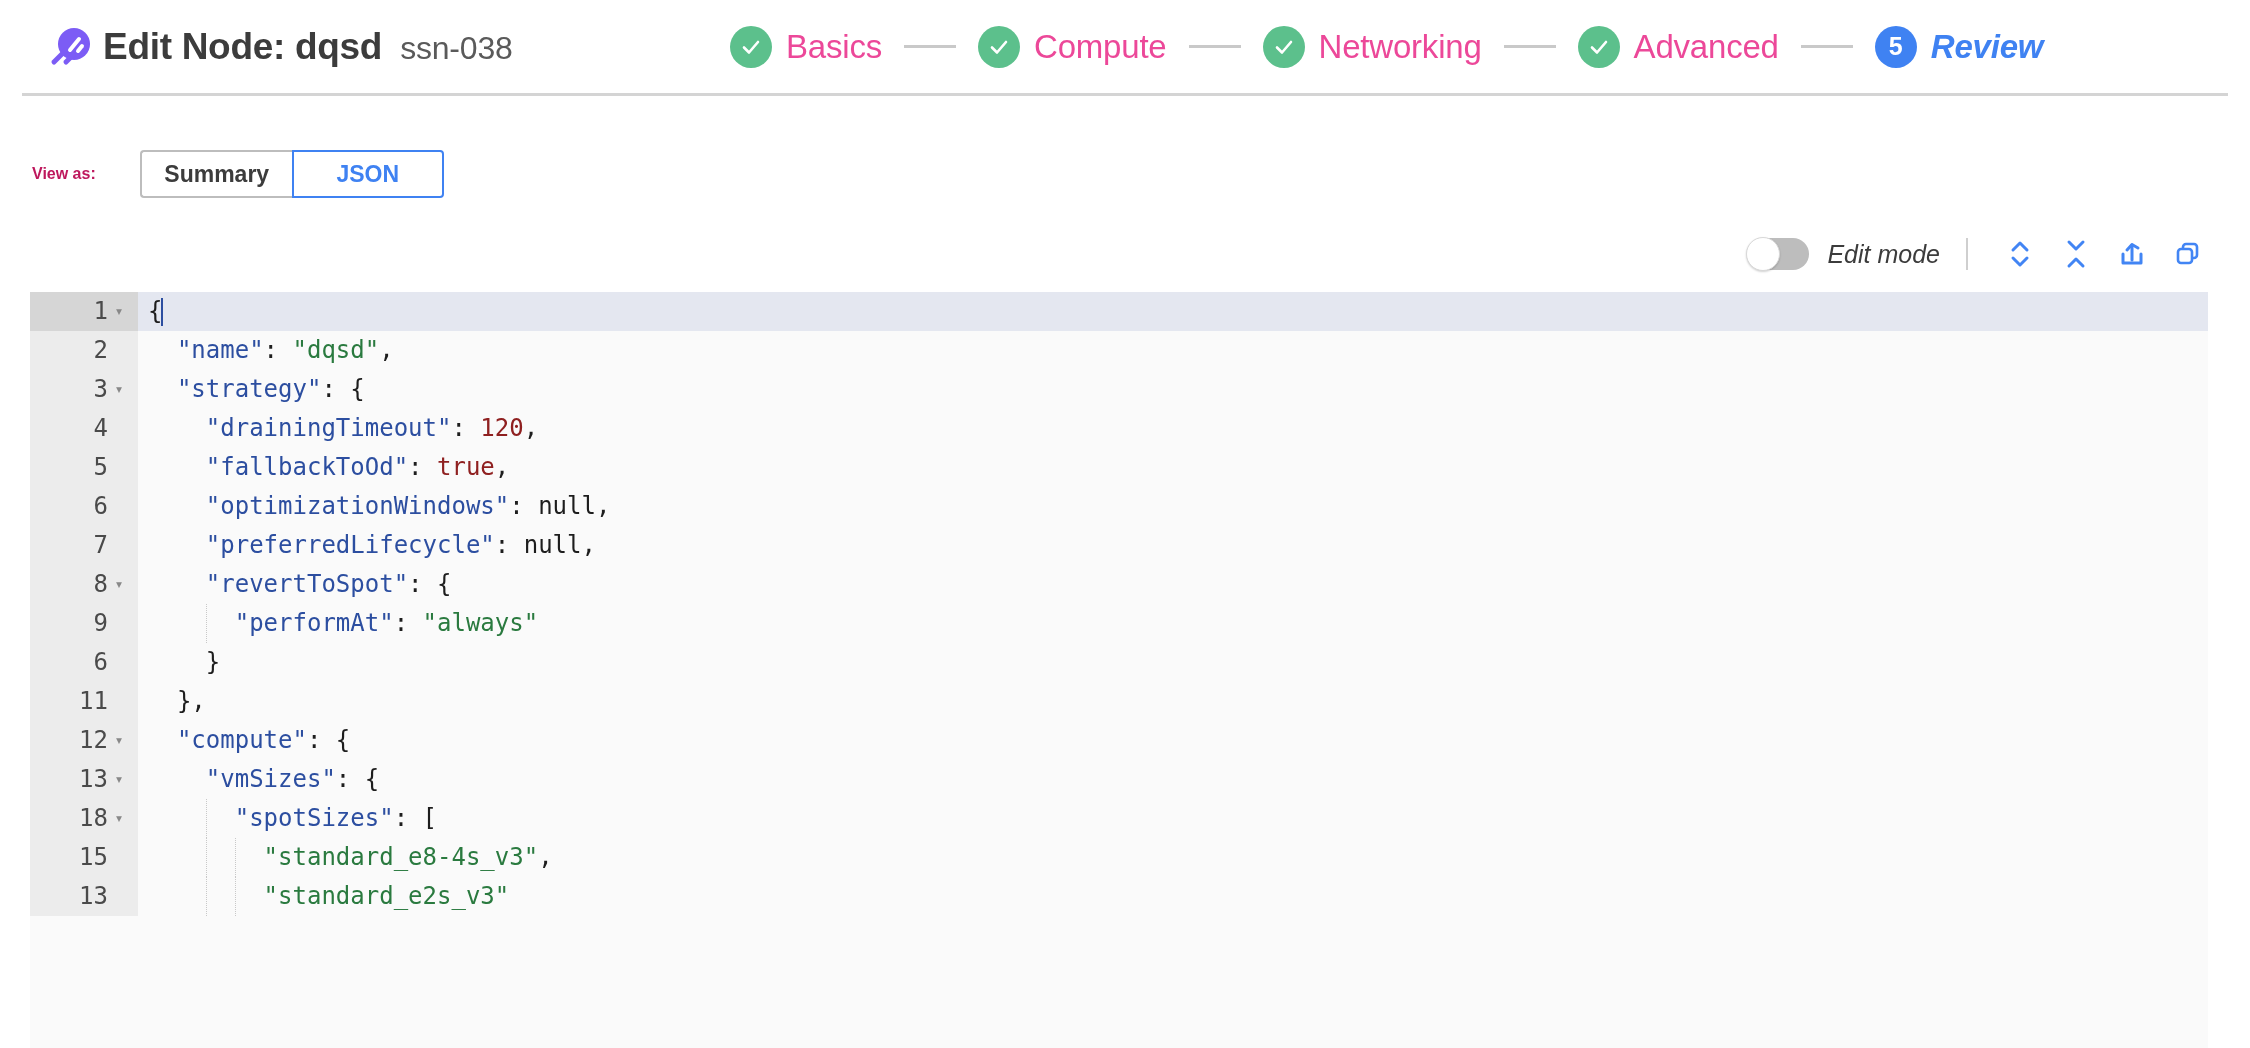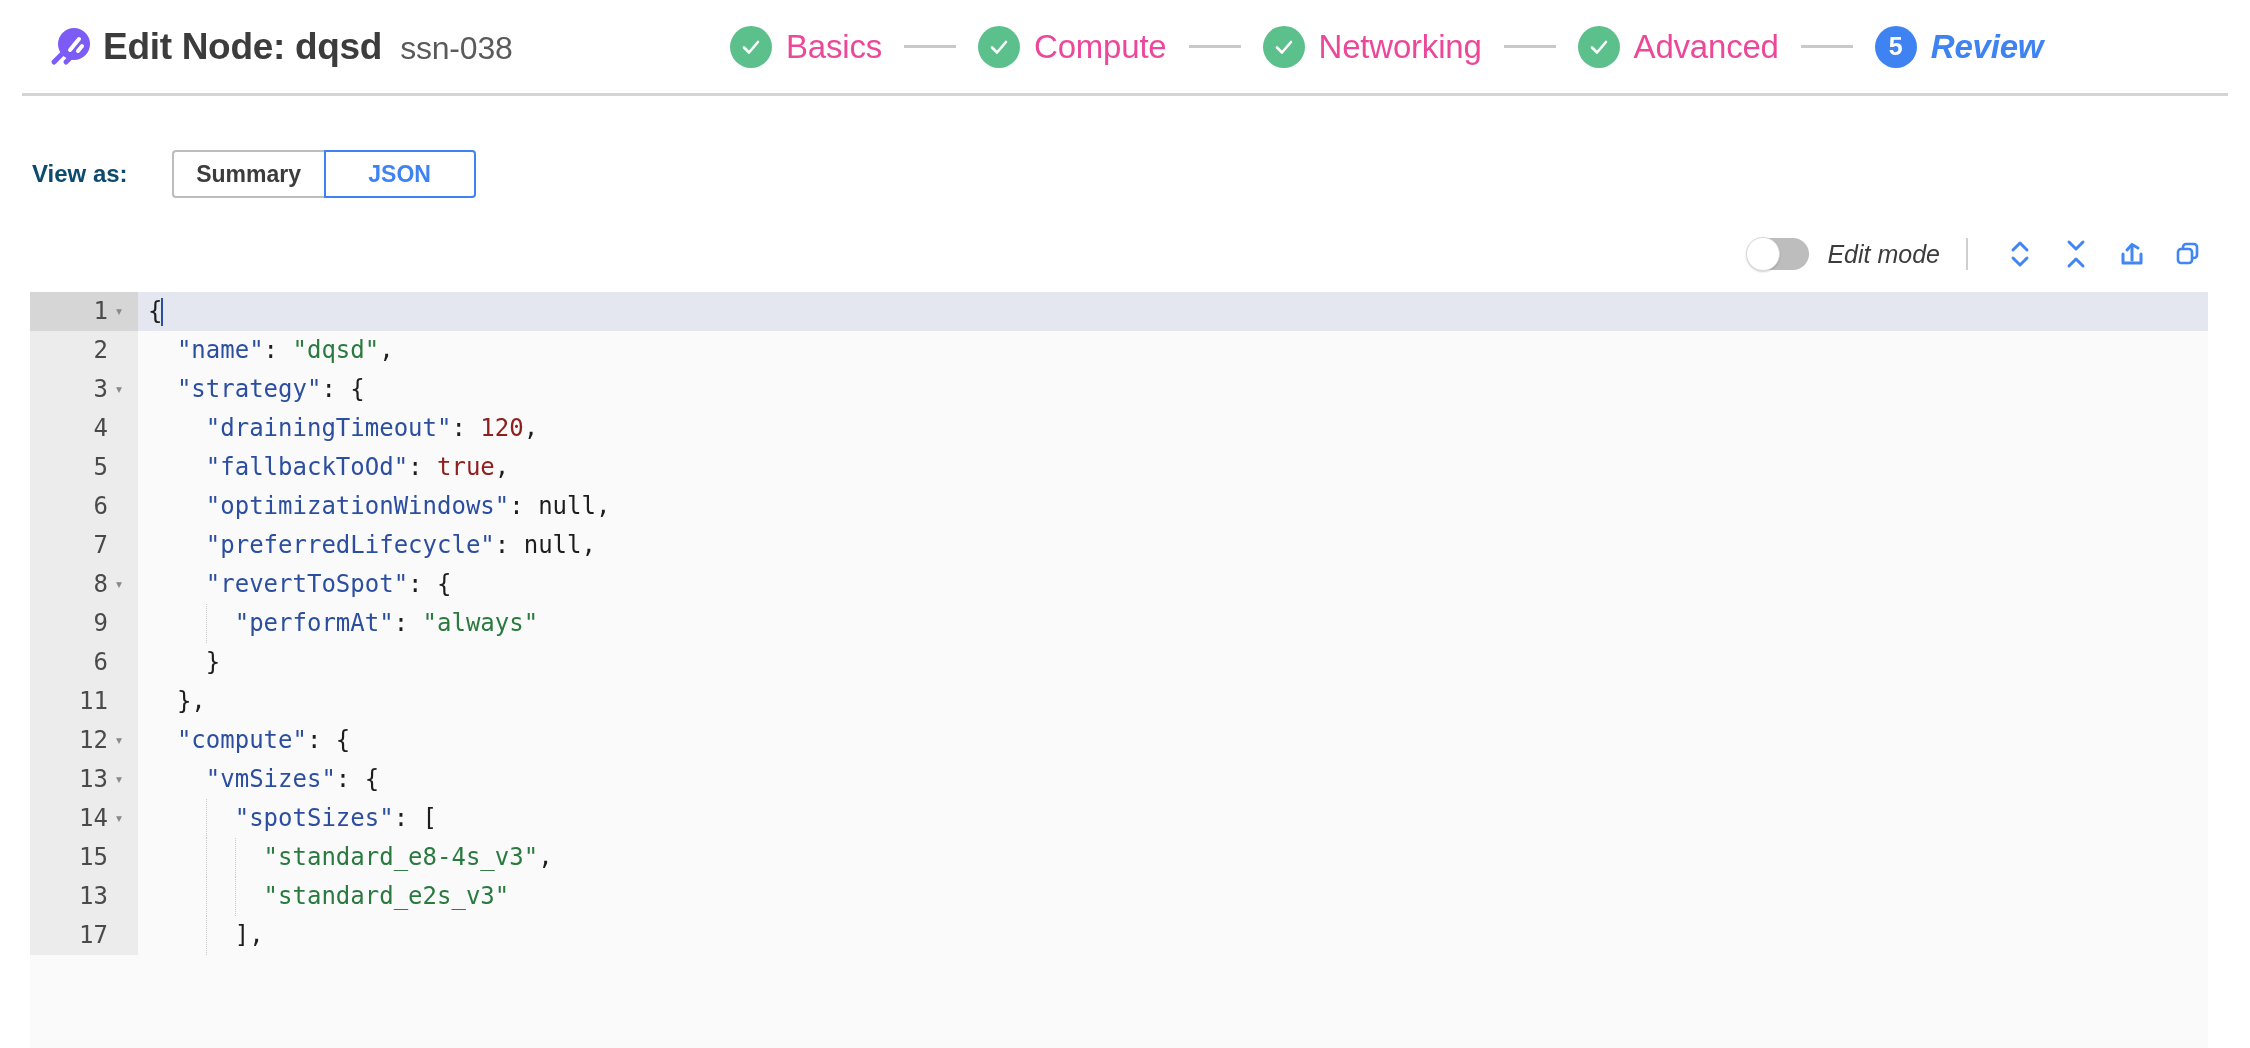--- a/index.html
+++ b/index.html
@@ -117,23 +117,23 @@
   }
 
   
   .viewas-row {
     display: flex;
     align-items: center;
     gap: 44px;
     margin: 54px 0 0 32px;
   }
   .viewas-label {
-    font-size: 24px;
+    font-size: 16px;
     font-weight: bold;
-    color: #0c4a6e;
+    color: #be185d;
   }
   .segmented {
     display: flex;
     height: 48px;
   }
   .seg-btn {
     min-width: 152px;
     display: flex;
     align-items: center;
     justify-content: center;
@@ -507,39 +507,32 @@
     </div>
     <div class="code-row">
       <div class="gutter">
         <span class="ln">13</span>
         <span class="fold">▾</span>
       </div>
       <div class="code-cell"><span>    <span class="tok-key">"vmSizes"</span><span class="tok-punct">: {</span></span></div>
     </div>
     <div class="code-row">
       <div class="gutter">
-        <span class="ln">14</span>
+        <span class="ln">18</span>
         <span class="fold">▾</span>
       </div>
       <div class="code-cell"><span class="iguide" style="left: 67.8px;"></span><span>      <span class="tok-key">"spotSizes"</span><span class="tok-punct">: [</span></span></div>
     </div>
     <div class="code-row">
       <div class="gutter">
         <span class="ln">15</span>
         <span class="fold empty">▾</span>
       </div>
       <div class="code-cell"><span class="iguide" style="left: 67.8px;"></span><span class="iguide" style="left: 96.7px;"></span><span>        <span class="tok-str">"standard_e8-4s_v3"</span><span class="tok-punct">,</span></span></div>
     </div>
     <div class="code-row">
       <div class="gutter">
         <span class="ln">13</span>
         <span class="fold empty">▾</span>
       </div>
       <div class="code-cell"><span class="iguide" style="left: 67.8px;"></span><span class="iguide" style="left: 96.7px;"></span><span>        <span class="tok-str">"standard_e2s_v3"</span></span></div>
     </div>
-    <div class="code-row">
-      <div class="gutter">
-        <span class="ln">17</span>
-        <span class="fold empty">▾</span>
-      </div>
-      <div class="code-cell"><span class="iguide" style="left: 67.8px;"></span><span>      <span class="tok-punct">],</span></span></div>
-    </div>
   </div>
 
 </body></html>

